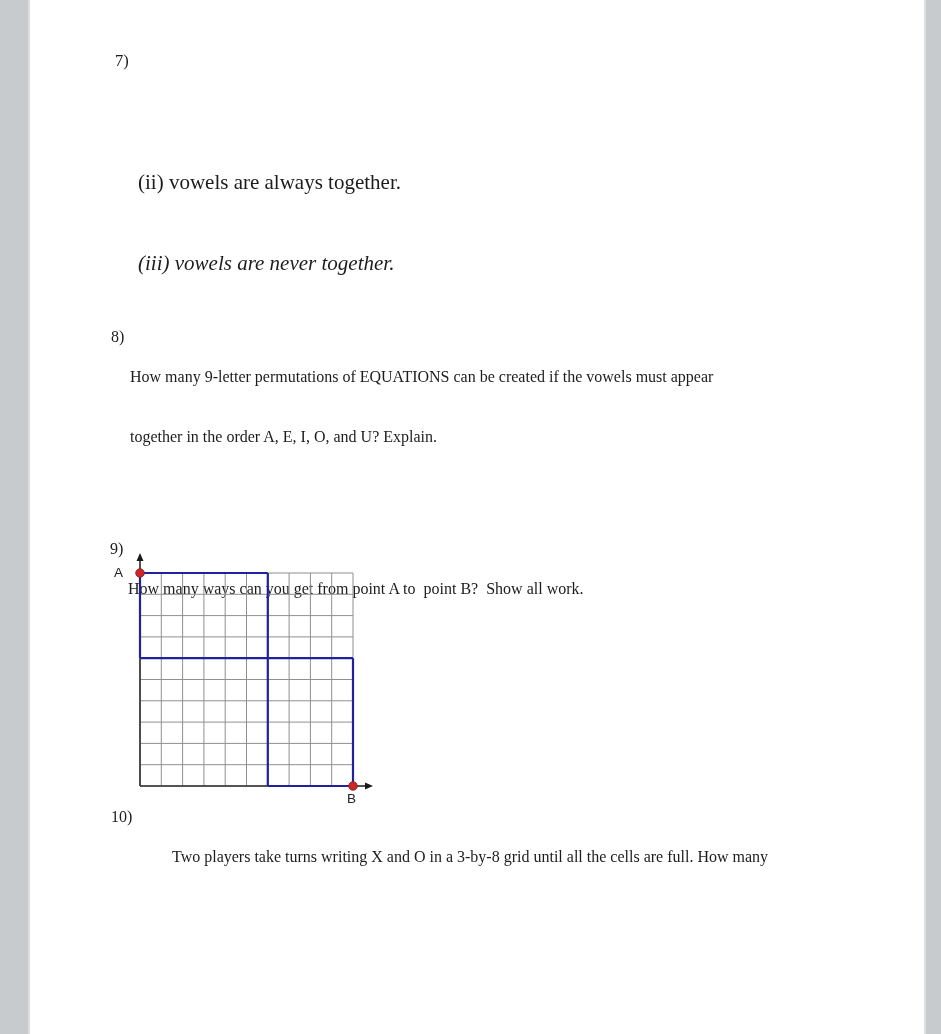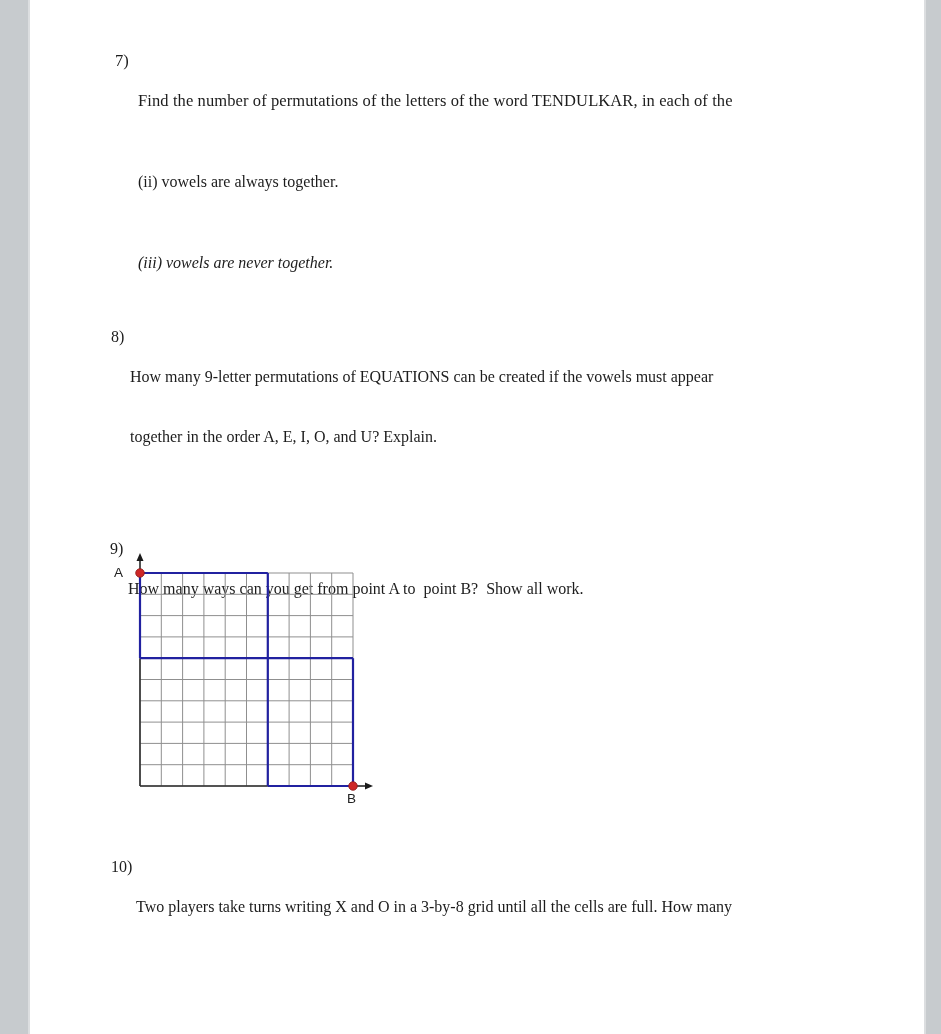--- a/index.html
+++ b/index.html
@@ -27,21 +27,21 @@
     line-height: 20px;
     white-space: pre-wrap;
   }
   .qnum { flex: none; }
   .qline { white-space: pre-wrap; }
   
   .q7weight { font-size: 16.5px; letter-spacing: 0.1px; }
   .sub {
     position: absolute;
     color: #1c1c1c;
-    font-size: 16px;
+    font-size: 21px;
     line-height: 20px;
     white-space: pre-wrap;
   }
   .diagram {
     position: absolute;
     left: 100px; top: 548px;
     width: 290px; height: 268px;
   }
   svg text {
     font-family: "Liberation Sans", sans-serif;
@@ -50,21 +50,20 @@
   }
 </style>
 </head>
 <body>
 
 <div class="paper"></div>
 
 <div class="q q7weight" style="left:115px; top:51px;">
   <span class="qnum" style="width:23px;">7)</span>
   <div class="qbody">
-    <div class="qline">Find the number of permutations of the letters of the word TENDULKAR, in each of the</div>
   </div>
 </div>
 
 <div class="sub" style="left:138px; top:172px;">(ii) vowels are always together.</div>
 
 <div class="sub" style="left:138px; top:253px;font-style:italic;">(iii) vowels are never together.</div>
 
 <div class="q" style="left:111px; top:327px;">
   <span class="qnum" style="width:19px;">8)</span>
   <div class="qbody">
@@ -116,18 +115,18 @@
       <polygon points="36.5,13 43.5,13 40,5" fill="#1a1a1a"></polygon>
       <line x1="257" y1="238" x2="266" y2="238" stroke="#1a1a1a" stroke-width="1.5"></line>
       <polygon points="265,234.5 265,241.5 273,238" fill="#1a1a1a"></polygon>
       <circle cx="40" cy="25" r="4.3" fill="#ce2727" stroke="#8a1a1a" stroke-width="0.8"></circle>
       <circle cx="253" cy="238" r="4.3" fill="#ce2727" stroke="#8a1a1a" stroke-width="0.8"></circle>
       <text x="14" y="29" fill="#222222">A</text>
       <text x="247" y="255" fill="#222222">B</text>
     </svg>
 </div>
 
-<div class="q" style="left:111px; top:857px;">
+<div class="q" style="left:111px; top:807px;gap:36px;">
   <span class="qnum" style="width:25px;">10)</span>
   <div class="qbody">
     <div class="qline">Two players take turns writing X and O in a 3-by-8 grid until all the cells are full. How many</div>
   </div>
 </div>
 
 </body></html>

